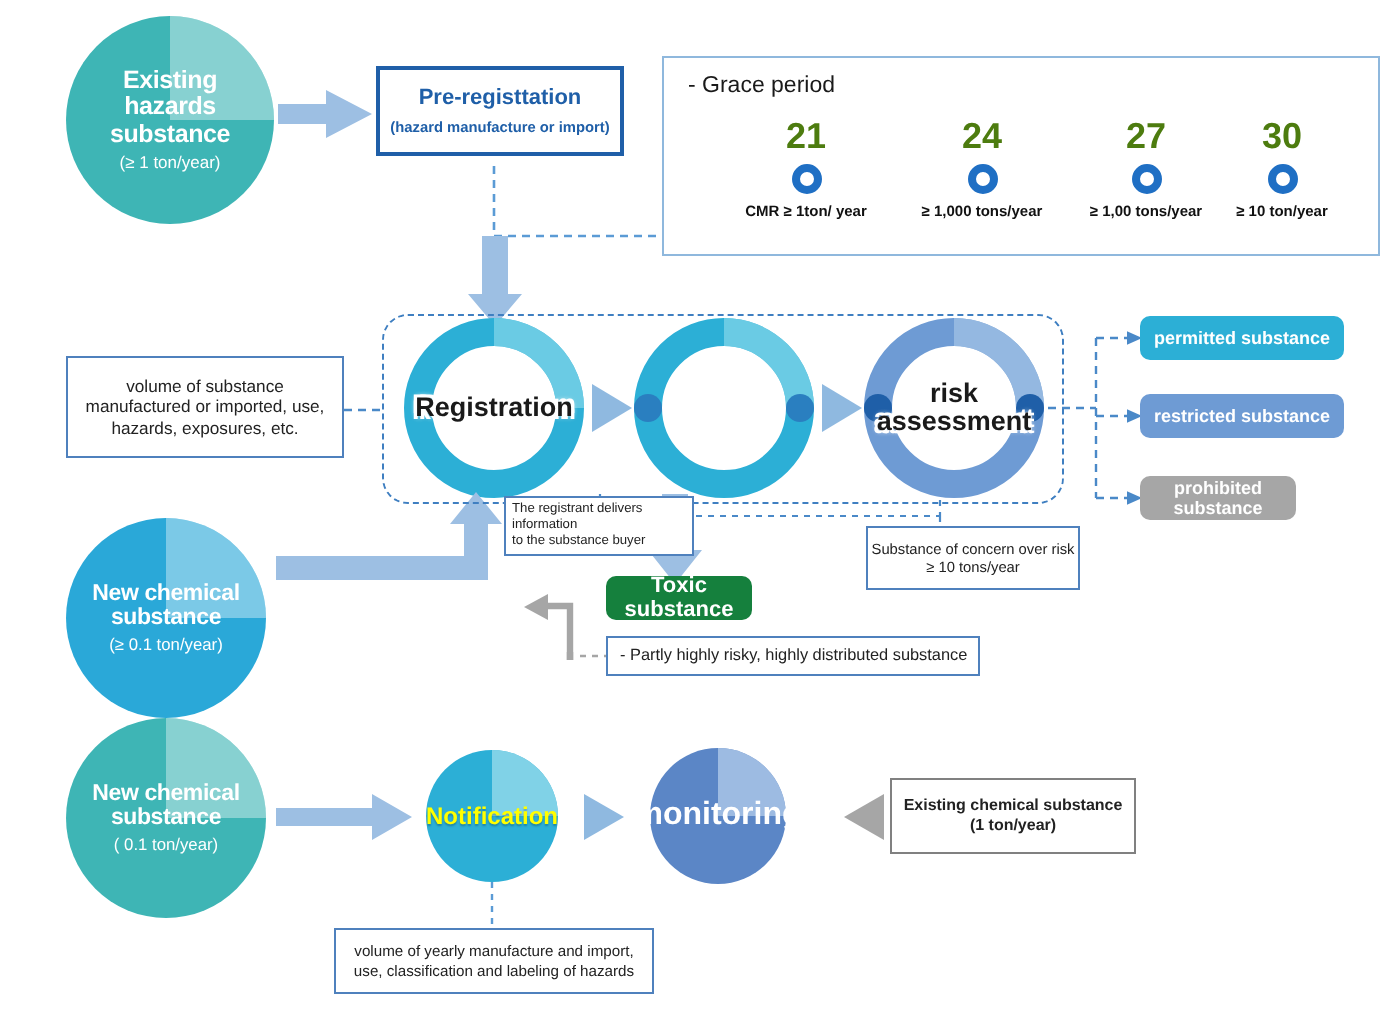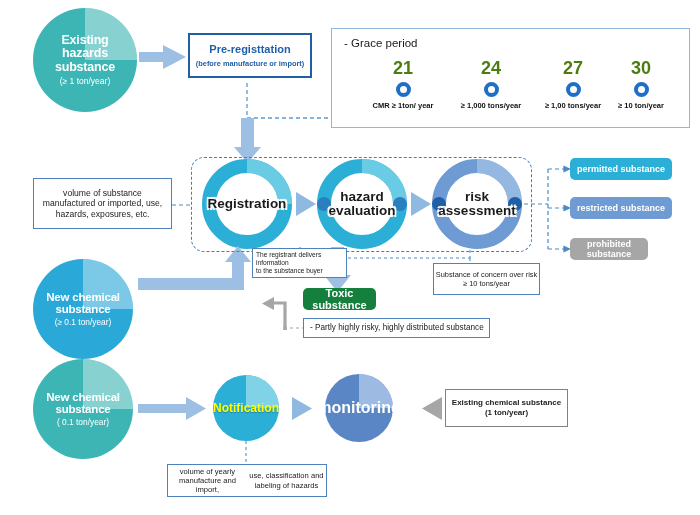--- a/index.html
+++ b/index.html
@@ -215,21 +215,21 @@
           <span>Existing</span><br>
           <span>hazards</span><br>
           <span>substance</span>
         </div>
         <div class="sub" style="font-size:8.5px;">(≥ 1 ton/year)</div>
       </div>
     </div>
 
     <div class="box navybd" style="left:188px;top:33px;width:124px;height:45px;flex-direction:column;">
       <div style="font-size:11px;font-weight:bold;color:#1f5fa8;">Pre-registtation</div>
-      <div style="font-size:7.4px;font-weight:bold;color:#1f5fa8;margin-top:2px;">(before manufacture or import)</div>
+      <div style="font-size:7.4px;font-weight:bold;color:#1f5fa8;margin-top:2px;">(hazard manufacture or import)</div>
     </div>
 
     <div id="gracebox">
       <div id="gracelabel">- Grace period</div>
 
       <div class="gnode" style="left:16px;top:30px;width:110px;">
         <div class="num">21</div>
         <div class="ring"></div>
         <div class="cap">CMR ≥ 1ton/ year</div>
       </div>
@@ -260,26 +260,20 @@
       <div>manufactured or imported, use,</div>
       <div>hazards, exposures, etc.</div>
     </div>
 
     <div class="donut" style="left:199px;top:156px;width:96px;height:96px;">
       <div class="lbl" style="font-size:13.5px;">
         <span>Registration</span>
       </div>
     </div>
 
-    <div class="donut" style="left:314px;top:156px;width:96px;height:96px;">
-      <div class="lbl" style="font-size:13.5px;">
-        <span>hazard</span><br>
-        <span>evaluation</span>
-      </div>
-    </div>
 
     <div class="donut" style="left:429px;top:156px;width:96px;height:96px;">
       <div class="lbl" style="font-size:13.5px;">
         <span>risk</span><br>
         <span>assessment</span>
       </div>
     </div>
 
     <div class="pill" style="left:570px;top:158px;width:102px;height:22px;background:#2cafd6;font-size:9px;">
       <span>permitted substance</span>
@@ -340,19 +334,19 @@
     <div class="donut" style="left:325px;top:374px;width:68px;height:68px;">
       <div style="position:relative;z-index:5;font-size:16px;font-weight:bold;color:#ffffff;
                   white-space:nowrap;">monitoring</div>
     </div>
 
     <div class="box graybd" style="left:445px;top:389px;width:123px;height:38px;flex-direction:column;font-size:8px;font-weight:bold;">
       <div>Existing chemical substance</div>
       <div>(1 ton/year)</div>
     </div>
 
-    <div class="box bluebd" style="left:167px;top:464px;width:160px;height:33px;flex-direction:row;font-size:7.6px;">
+    <div class="box bluebd" style="left:167px;top:464px;width:160px;height:33px;flex-direction:column;font-size:7.6px;">
       <div>volume of yearly manufacture and import,</div>
       <div>use, classification and labeling of hazards</div>
     </div>
 
   </div>
 </div>
 
 </body></html>

